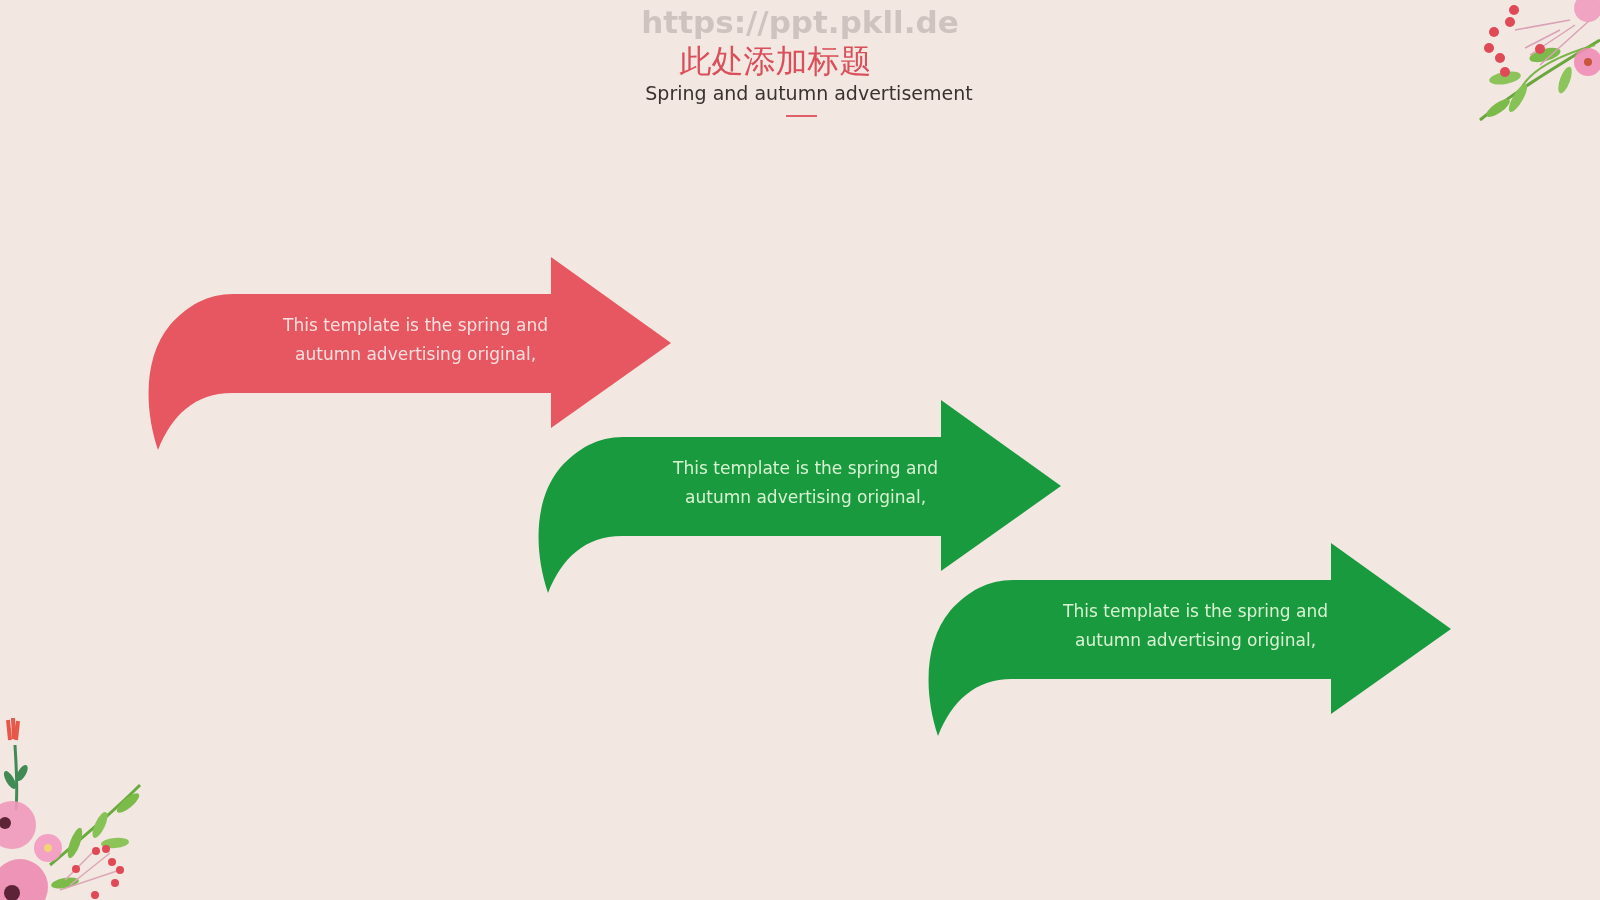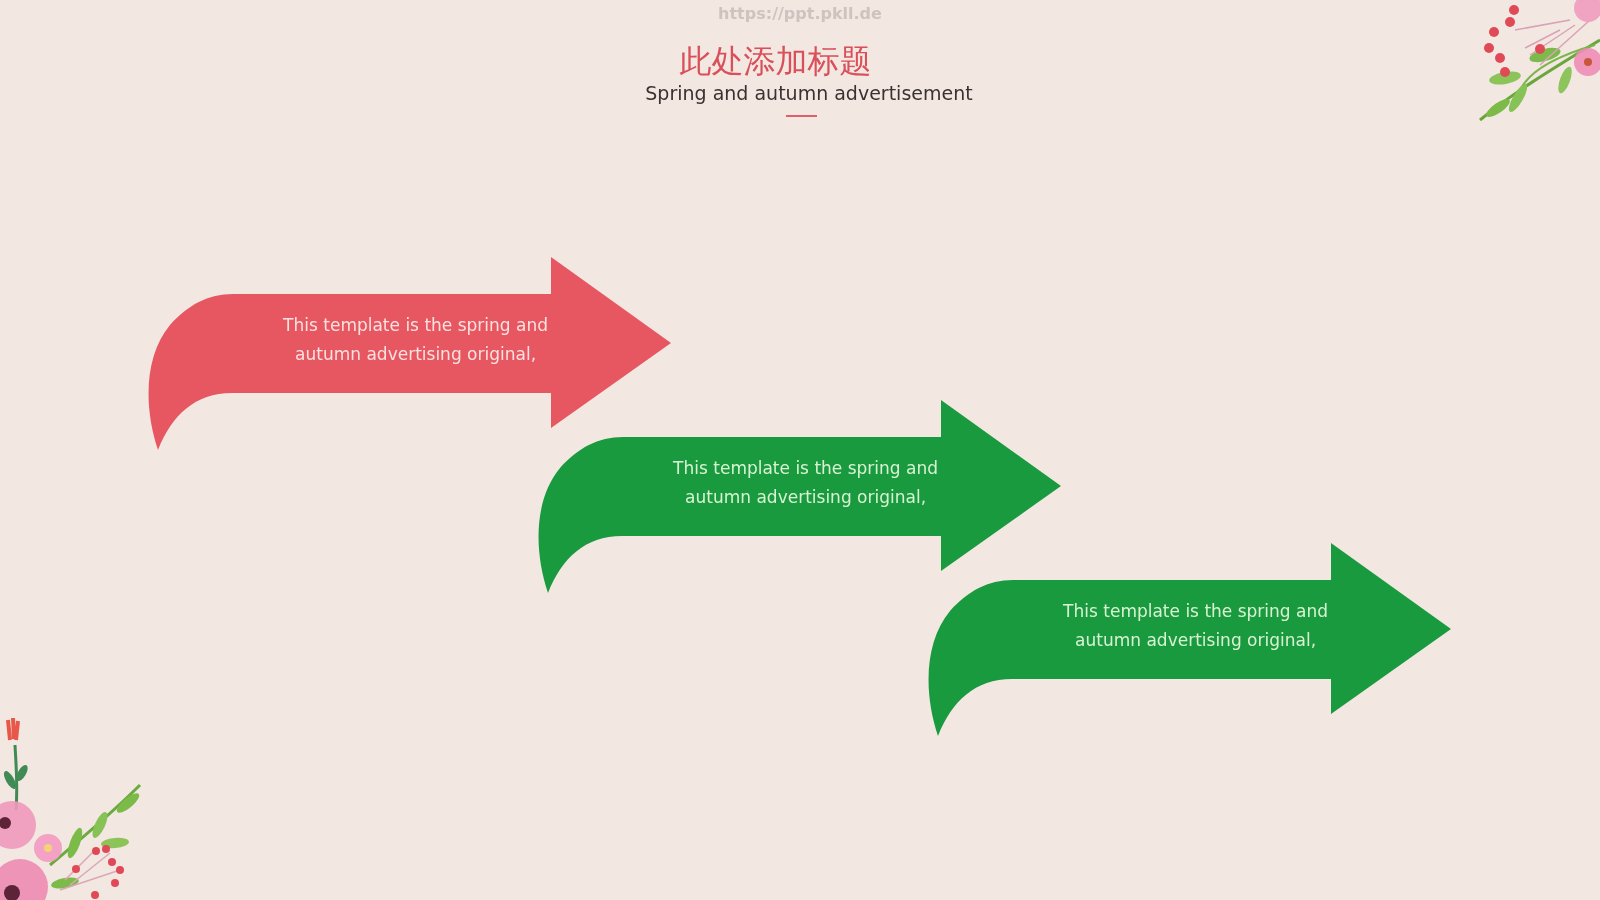--- a/index.html
+++ b/index.html
@@ -3,21 +3,21 @@
 <meta charset="utf-8">
 <style>
   html, body { margin:0; padding:0; }
   body {
     width:1600px; height:900px; overflow:hidden; position:relative;
     background:#f3e7e1;
     font-family:"DejaVu Sans","Liberation Sans",sans-serif;
   }
   .watermark {
     position:absolute; left:0; width:1600px; top:4px; text-align:center;
-    font-family:"DejaVu Sans", sans-serif; font-weight:bold; font-size:16px;
+    font-family:"DejaVu Sans", sans-serif; font-weight:bold; font-size:31px;
     color:#cfc3c0; letter-spacing:0px;
   }
   .title {
     position:absolute; left:0; width:1551px; top:40px; text-align:center;
     font-family:"DejaVu Serif","Liberation Serif",serif; font-size:32px;
     color:#d9505a;
   }
   .subtitle {
     position:absolute; left:15px; width:1588px; top:82px; text-align:center;
     font-family:"DejaVu Sans", sans-serif; font-size:19px; color:#3a3230;

